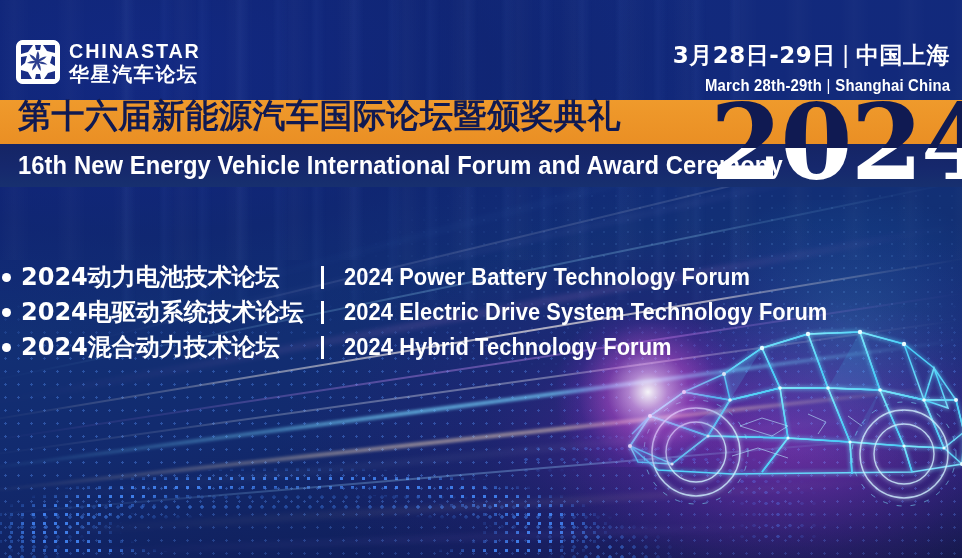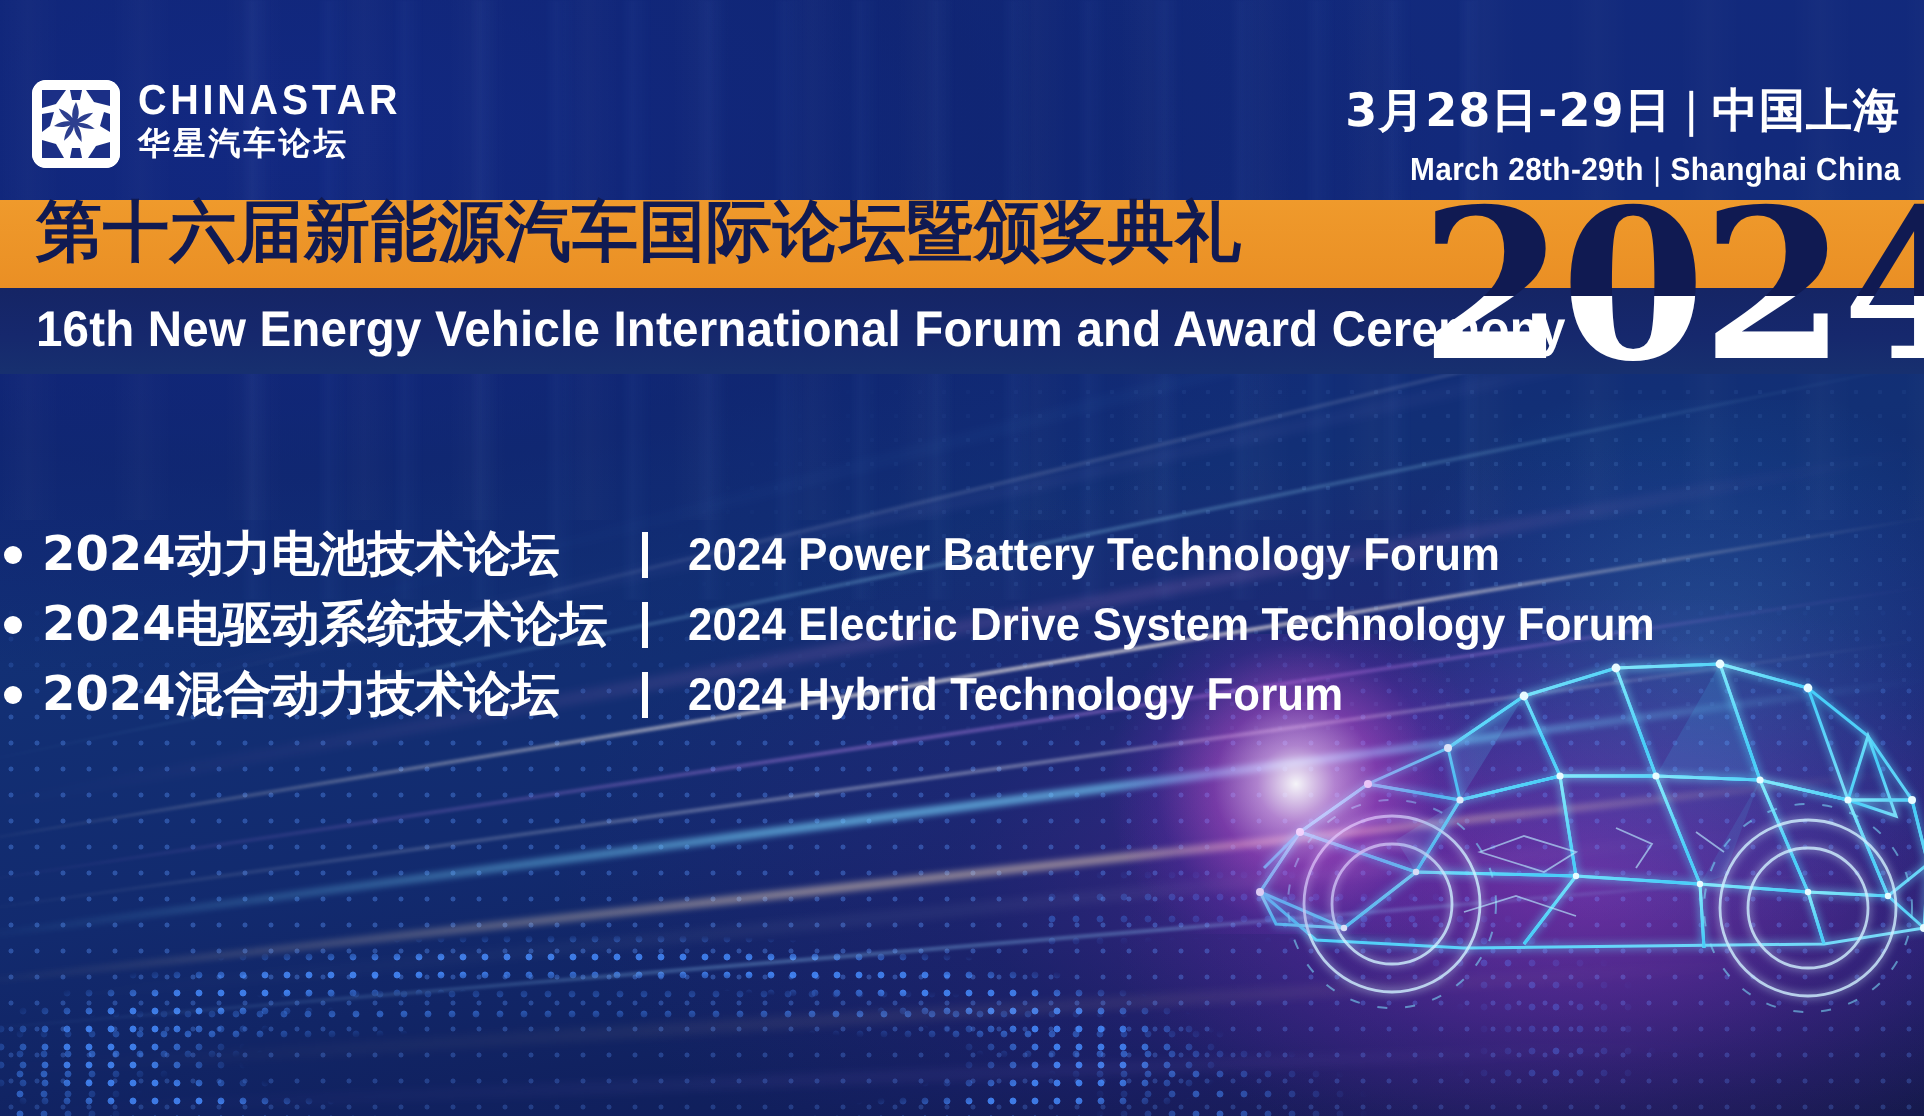--- a/index.html
+++ b/index.html
@@ -171,21 +171,21 @@
     color: #fff;
     font-size: 21px;
     font-weight: 700;
     letter-spacing: 2.0px;
     font-family: "Liberation Sans Narrow", "Liberation Sans", sans-serif;
     transform: scaleX(0.94);
     transform-origin: left center;
   }
   .logo-cn {
     color: #fff;
-    font-size: 16px;
+    font-size: 20px;
     font-weight: 700;
     letter-spacing: 1.6px;
     margin-top: 3px;
     font-family: "DejaVu Sans", sans-serif;
   }
 
   .datebox {
     position: absolute;
     right: 12px; top: 40px;
     text-align: right;

